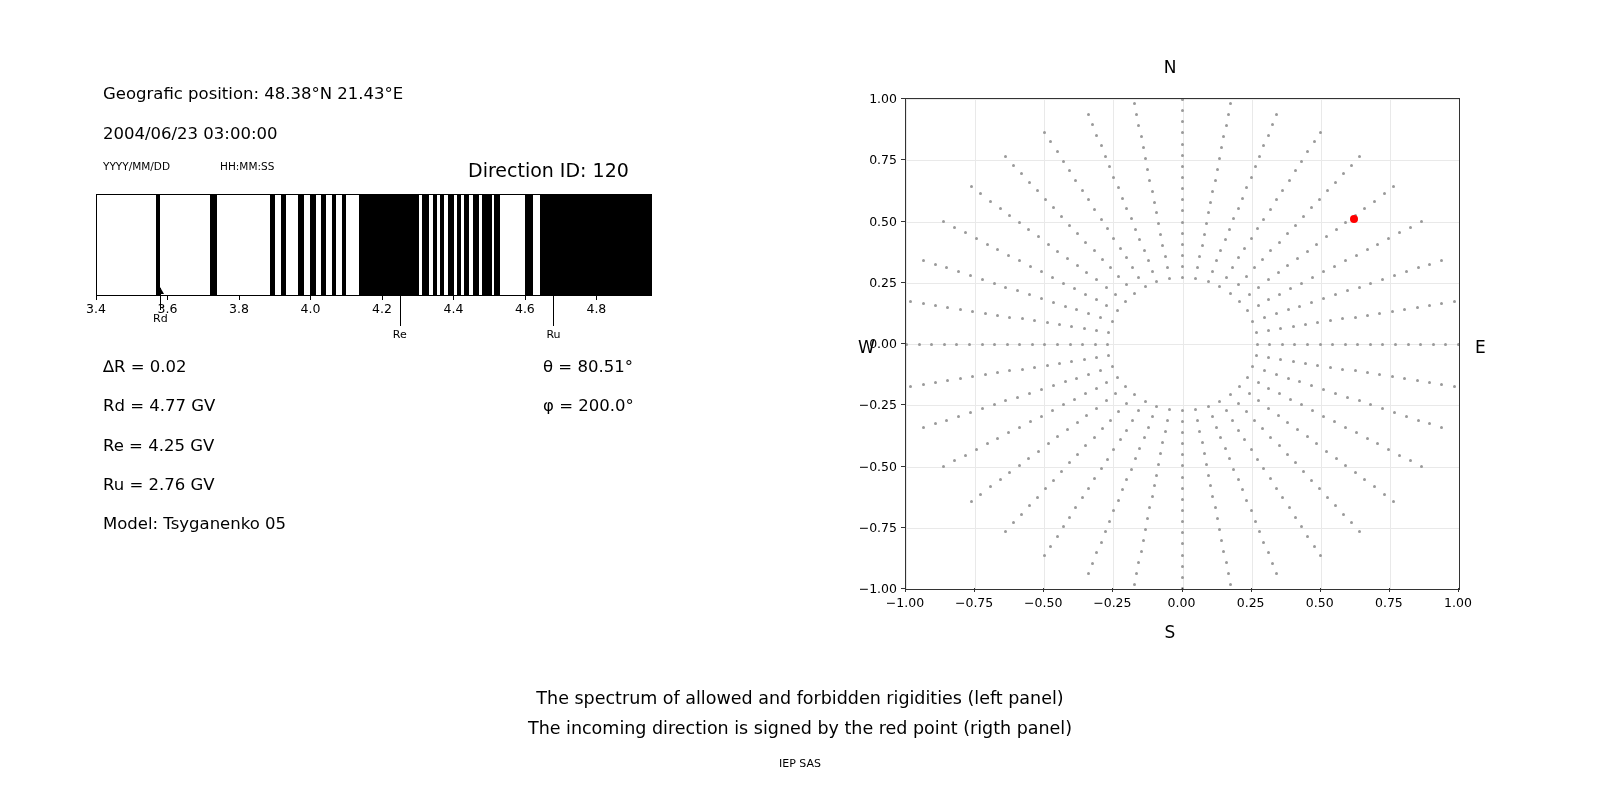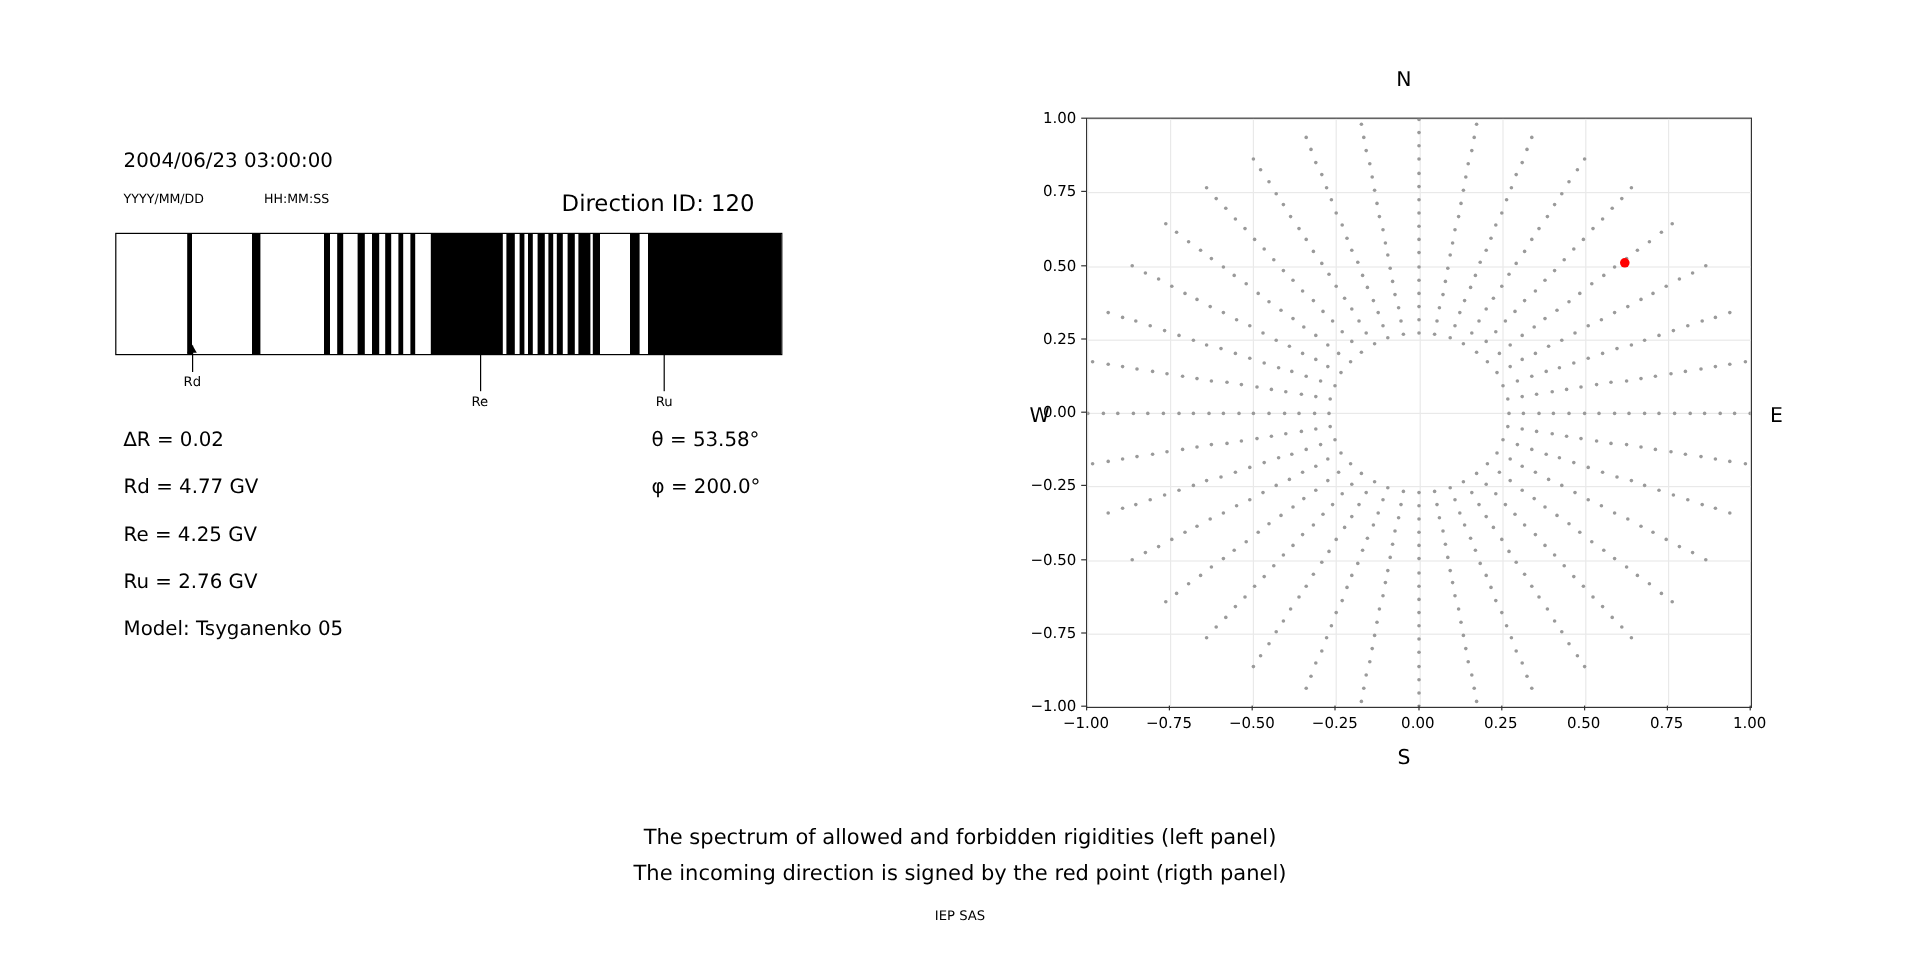--- a/index.html
+++ b/index.html
@@ -205,20 +205,21 @@
     width: 1600px;
     text-align: center;
     font-size: 11px;
   }
 </style>
 </head>
 <body>
 
 <div class="panel-left">
 
+  <div class="meta-geo">Geografic position: 48.38°N 21.43°E</div>
   <div class="meta-datetime">2004/06/23 03:00:00</div>
   <div class="meta-fmt-date">YYYY/MM/DD</div>
   <div class="meta-fmt-time">HH:MM:SS</div>
   <div class="dir-id">Direction ID: 120</div>
 
   <div class="spectrum-wrap" id="spectrum">
       <div class="band" style="left: 58.9742px; width: 4.28903px;"></div>
       <div class="band" style="left: 112.587px; width: 7.14839px;"></div>
       <div class="band" style="left: 173.348px; width: 4.64645px;"></div>
       <div class="band" style="left: 184.071px; width: 5.36129px;"></div>
@@ -233,38 +234,56 @@
       <div class="band" style="left: 343.123px; width: 4.28903px;"></div>
       <div class="band" style="left: 350.986px; width: 5.71871px;"></div>
       <div class="band" style="left: 359.564px; width: 4.28903px;"></div>
       <div class="band" style="left: 366.712px; width: 5.00387px;"></div>
       <div class="band" style="left: 376.005px; width: 6.43355px;"></div>
       <div class="band" style="left: 385.298px; width: 9.65032px;"></div>
       <div class="band" style="left: 397.45px; width: 5.71871px;"></div>
       <div class="band" style="left: 428.188px; width: 7.86323px;"></div>
       <div class="band" style="left: 443.2px; width: 110.8px;"></div>
     </div>
+  <div class="axis" id="spectrum-axis">
+      <div class="tick" style="left: 0px;"></div>
+      <div class="ticklabel" style="left: 0px;">3.4</div>
+      <div class="tick" style="left: 71.4839px;"></div>
+      <div class="ticklabel" style="left: 71.4839px;">3.6</div>
+      <div class="tick" style="left: 142.968px;"></div>
+      <div class="ticklabel" style="left: 142.968px;">3.8</div>
+      <div class="tick" style="left: 214.452px;"></div>
+      <div class="ticklabel" style="left: 214.452px;">4.0</div>
+      <div class="tick" style="left: 285.935px;"></div>
+      <div class="ticklabel" style="left: 285.935px;">4.2</div>
+      <div class="tick" style="left: 357.419px;"></div>
+      <div class="ticklabel" style="left: 357.419px;">4.4</div>
+      <div class="tick" style="left: 428.903px;"></div>
+      <div class="ticklabel" style="left: 428.903px;">4.6</div>
+      <div class="tick" style="left: 500.387px;"></div>
+      <div class="ticklabel" style="left: 500.387px;">4.8</div>
+    </div>
   <div id="spectrum-markers">
       <div class="arrow" style="left: 160.335px; top: 288px; height: 22px;"></div>
       <div class="arrowhead" style="left: 156.335px; top: 287px;"></div>
       <div class="arrowlabel" style="left: 160.335px; top: 312px;">Rd</div>
       <div class="arrow" style="left: 399.806px; top: 288px; height: 38px;"></div>
       <div class="arrowhead" style="left: 395.806px; top: 287px;"></div>
       <div class="arrowlabel" style="left: 399.806px; top: 328px;">Re</div>
       <div class="arrow" style="left: 553.497px; top: 288px; height: 38px;"></div>
       <div class="arrowhead" style="left: 549.497px; top: 287px;"></div>
       <div class="arrowlabel" style="left: 553.497px; top: 328px;">Ru</div>
     </div>
 
   <div class="stat" style="left:103px; top:357px;">∆R = 0.02</div>
   <div class="stat" style="left:103px; top:396px;">Rd = 4.77 GV</div>
   <div class="stat" style="left:103px; top:436px;">Re = 4.25 GV</div>
   <div class="stat" style="left:103px; top:475px;">Ru = 2.76 GV</div>
   <div class="stat" style="left:103px; top:514px;">Model: Tsyganenko 05</div>
-  <div class="stat" style="left:543px; top:357px;">θ = 53.58°</div>
+  <div class="stat" style="left:543px; top:357px;">θ = 80.51°</div>
   <div class="stat" style="left:543px; top:396px;">φ = 200.0°</div>
 </div>
 
 <div class="panel-right">
   <div class="plot-area" id="scatter-plot">
       <div class="gridline-v" style="left: 0px;"></div>
       <div class="gridline-v" style="left: 69.125px;"></div>
       <div class="gridline-v" style="left: 138.25px;"></div>
       <div class="gridline-v" style="left: 207.375px;"></div>
       <div class="gridline-v" style="left: 276.5px;"></div>

